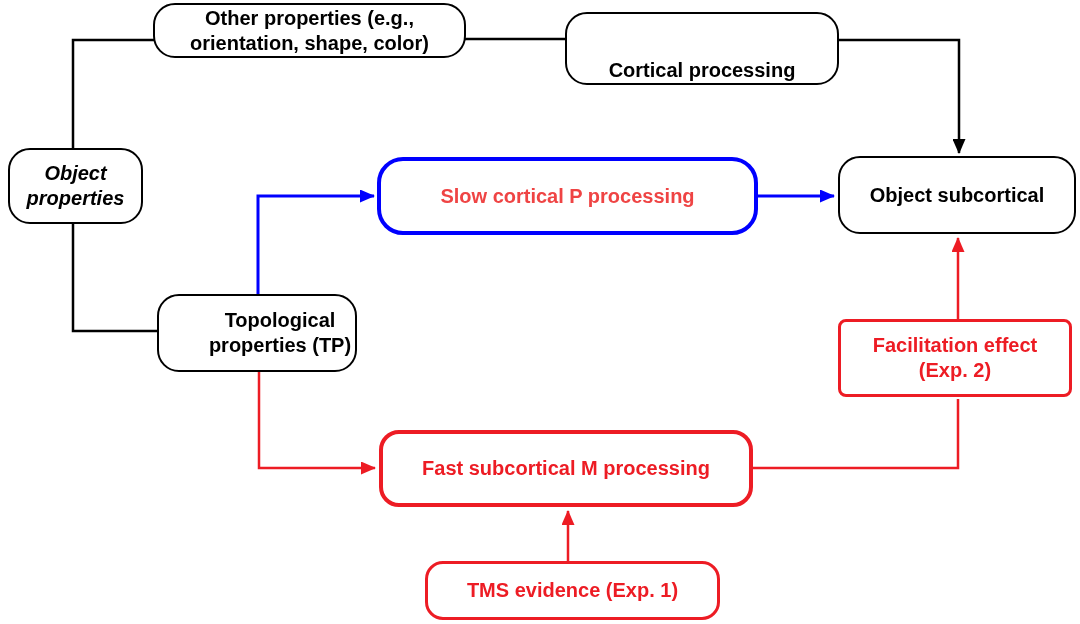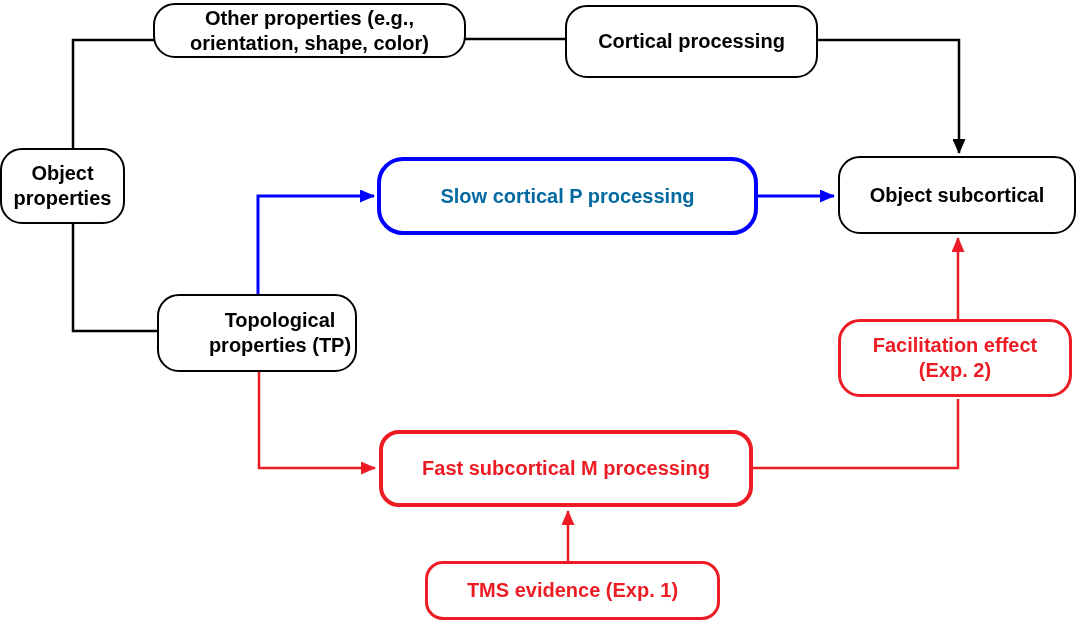--- a/index.html
+++ b/index.html
@@ -17,27 +17,27 @@
     display:flex;align-items:center;justify-content:center;
     text-align:center;
     background:#ffffff;
     font-weight:700;
     font-size:20px;
     line-height:1.25;
     white-space:pre-line;
     z-index:2;
   }
   .node-black{border:2.5px solid #000000;color:#000000;border-radius:22px;}
-  .node-blue{border:4px solid #0000FF;color:#0369a1;border-radius:26px;}
-  .node-red{border:3px solid #ED1C24;color:#ED1C24;border-radius:22px;}
+  .node-blue{border:4px solid #0000FF;color:#ef4444;border-radius:26px;}
+  .node-red{border:3px solid #ED1C24;color:#ED1C24;border-radius:8px;}
   .node-red-thick{border:4px solid #ED1C24;color:#ED1C24;border-radius:20px;}
 
-  #n-object-properties   {left:0;   top:148px; width:125px; height:76px;}
+  #n-object-properties   {left:8px;   top:148px; width:135px; height:76px;font-style:italic;}
   #n-other-properties    {left:153px; top:3px;   width:313px; height:55px;}
-  #n-cortical-processing {left:565px; top:5px;   width:253px; height:73px;}
+  #n-cortical-processing {left:565px; top:12px;   width:274px; height:73px;align-items:flex-end;}
   #n-slow-cortical       {left:377px; top:157px; width:381px; height:78px;}
   #n-object-recognition  {left:838px; top:156px; width:238px; height:78px;}
   #n-topological         {left:157px; top:294px; width:200px; height:78px;padding-left:46px;}
   #n-facilitation        {left:838px; top:319px; width:234px; height:78px;}
   #n-fast-subcortical    {left:379px; top:430px; width:374px; height:77px;}
   #n-tms-evidence        {left:425px; top:561px; width:295px; height:59px; border-radius:18px;}
 </style>
 </head>
 <body>
 

